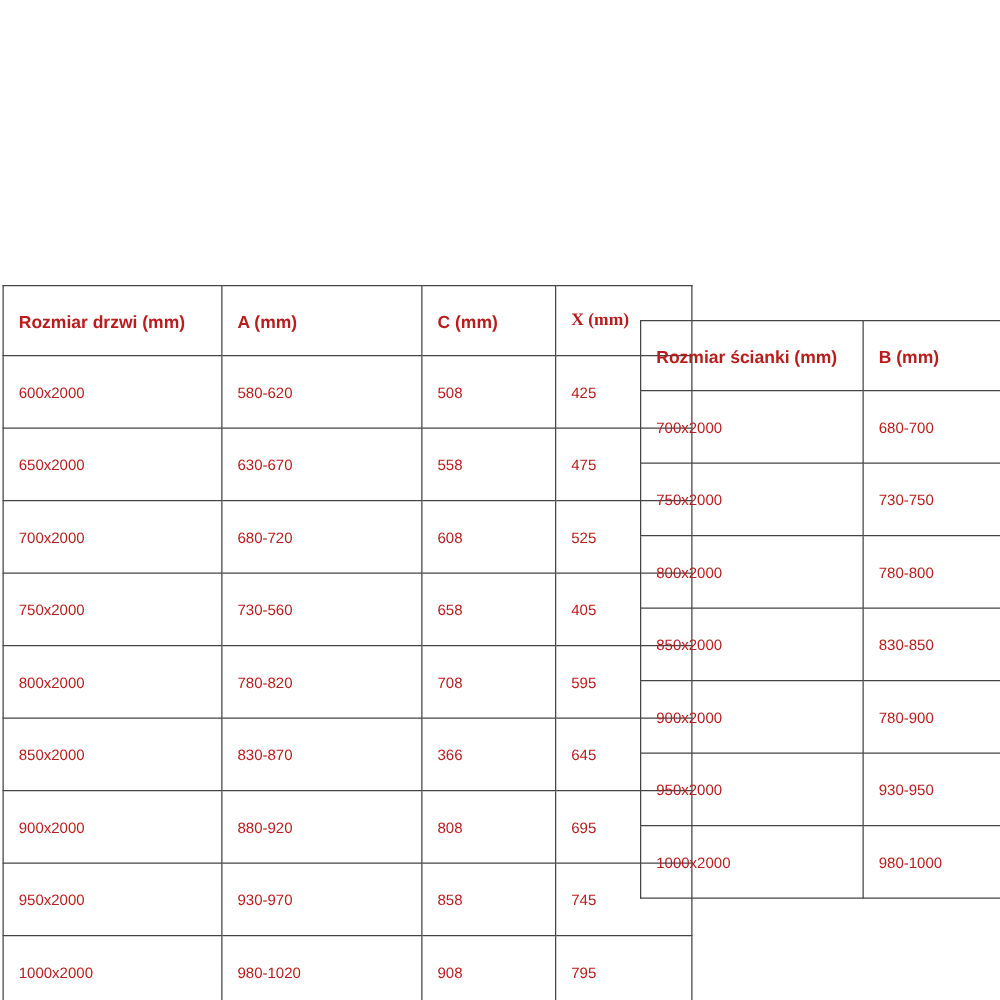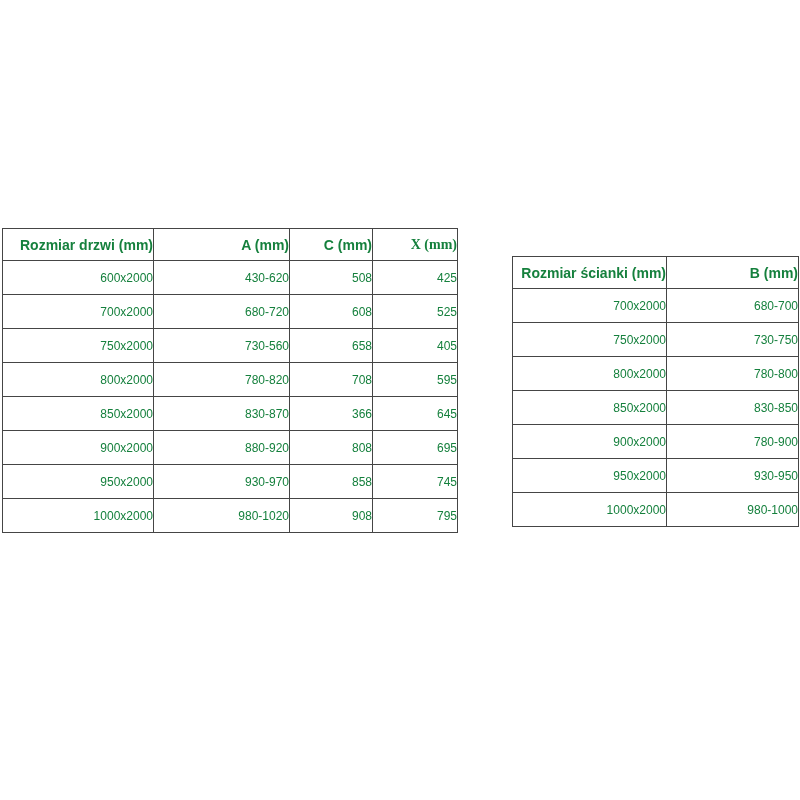--- a/index.html
+++ b/index.html
@@ -24,26 +24,26 @@
     width: 453px;
   }
   #walls-table {
     left: 512px;
     top: 228px;
     width: 284px;
     margin-top: 28px;
   }
   th, td {
     border: 1px solid #454545;
-    text-align: right;
+    text-align: left;
     vertical-align: middle;
-    color: #15803d;
+    color: #b91c1c;
     overflow: hidden;
     white-space: nowrap;
-    padding: 0;
+    padding: 12px;
   }
   th {
     font-size: 14px;
     font-weight: bold;
     height: 31px;
   }
   td {
     font-size: 12px;
     font-weight: normal;
     height: 33px;
@@ -64,23 +64,29 @@
       <tr>
         <th>Rozmiar drzwi (mm)</th>
         <th>A (mm)</th>
         <th>C (mm)</th>
         <th>X (mm)</th>
       </tr>
     </thead>
     <tbody>
       <tr>
         <td>600x2000</td>
-        <td>430-620</td>
+        <td>580-620</td>
         <td>508</td>
         <td>425</td>
+      </tr>
+      <tr>
+        <td>650x2000</td>
+        <td>630-670</td>
+        <td>558</td>
+        <td>475</td>
       </tr>
       <tr>
         <td>700x2000</td>
         <td>680-720</td>
         <td>608</td>
         <td>525</td>
       </tr>
       <tr>
         <td>750x2000</td>
         <td>730-560</td>

